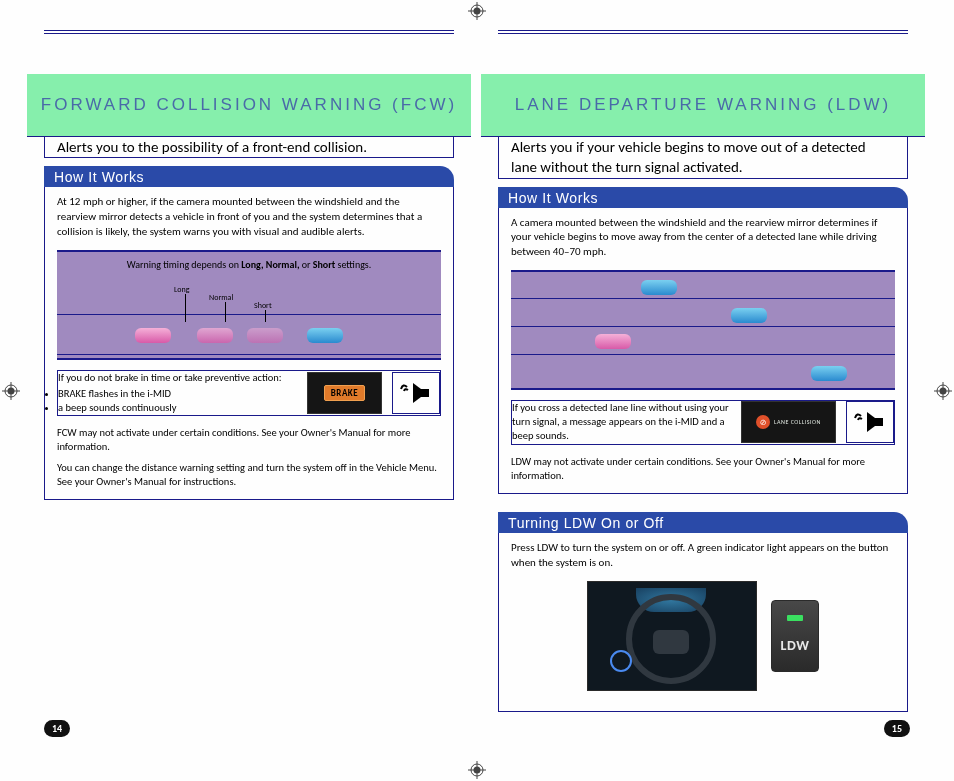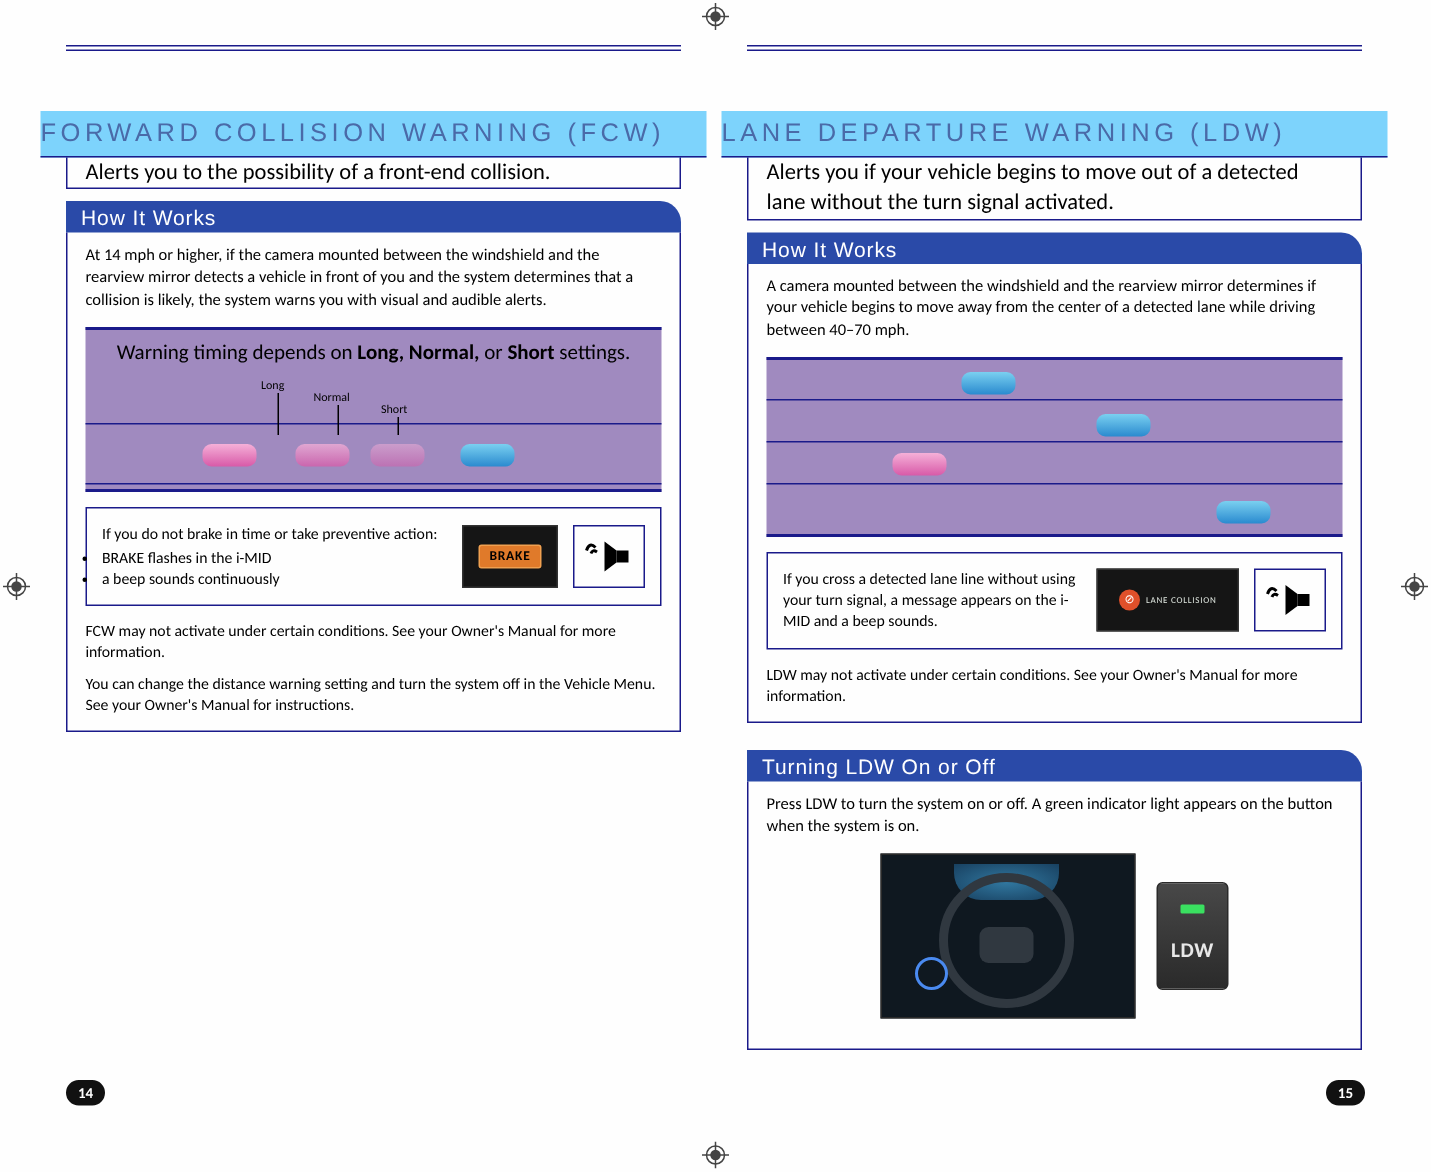--- a/index.html
+++ b/index.html
@@ -26,24 +26,24 @@
     border-bottom: 1.5px solid #1a1a8a;
     margin-bottom: 40px;
   }
   .title-box {
     border: 1px solid #1a1a8a;
     padding: 0;
     margin-bottom: 8px;
     position: relative;
   }
   .title-bar {
-    background: #7dd3fc;
+    background: #86efac;
     border-bottom: 1px solid #1a1a8a;
-    text-align: left;
-    padding: 5px 0;
+    text-align: center;
+    padding: 21px 0;
     font-family: "Arial Narrow", sans-serif;
     letter-spacing: 3px;
     font-size: 17px;
     color: #4a6aa8;
     margin: -1px -18px 0 -18px;
   }
   .title-sub {
     font-size: 15px;
     padding: 0 12px;
     line-height: 1.35;
@@ -72,21 +72,21 @@
     border-bottom: 2px solid #1a1a8a;
     margin: 10px 0;
     position: relative;
     height: 110px;
   }
   .road-caption {
     position: absolute;
     top: 6px;
     width: 100%;
     text-align: center;
-    font-size: 14px;
+    font-size: 10px;
     color: #000;
   }
   .lane-line {
     position: absolute;
     left: 0; right: 0;
     border-top: 1.5px solid #1a1a8a;
   }
   .car {
     position: absolute;
     width: 36px;
@@ -103,32 +103,31 @@
   }
   .timing-tick {
     position: absolute;
     width: 1px;
     background: #000;
   }
   .alert-row {
     display: flex;
     gap: 10px;
     border: 1px solid #1a1a8a;
-    padding: 10px;
     margin: 10px 0;
     align-items: center;
   }
   .alert-text {
     flex: 1;
     font-size: 10.5px;
     line-height: 1.35;
   }
   .alert-text ul { margin-left: 0; margin-top: 2px; }
   .brake-box {
-    width: 64px;
+    width: 75px;
     height: 42px;
     background: #151515;
     border: 1px solid #333;
     display: flex;
     align-items: center;
     justify-content: center;
   }
   .brake-lbl {
     background: #e07a2a;
     color: #000;
@@ -304,21 +303,21 @@
   <div class="page">
     <div class="top-rule"></div>
 
     <div class="title-box">
       <div class="title-bar">FORWARD COLLISION WARNING (FCW)</div>
       <div class="title-sub">Alerts you to the possibility of a front-end collision.</div>
     </div>
 
     <div class="section-bar">How It Works</div>
     <div class="section-body">
-      <div>At 14 mph or higher, if the camera mounted between the windshield and the rearview mirror detects a vehicle in front of you and the system determines that a collision is likely, the system warns you with visual and audible alerts.</div>
+      <div>At 12 mph or higher, if the camera mounted between the windshield and the rearview mirror detects a vehicle in front of you and the system determines that a collision is likely, the system warns you with visual and audible alerts.</div>
 
       <div class="diagram-road">
         <div class="road-caption">
           <span>Warning timing depends on </span><b>Long, Normal,</b><span> or </span><b>Short</b><span> settings.</span>
         </div>
         <div class="lane-line" style="top:62px"></div>
         <div class="lane-line" style="top:102px"></div>
 
         <div class="timing-lbl" style="left:117px; top:32px">Long</div>
         <div class="timing-tick" style="left:128px; top:42px; height:28px"></div>

